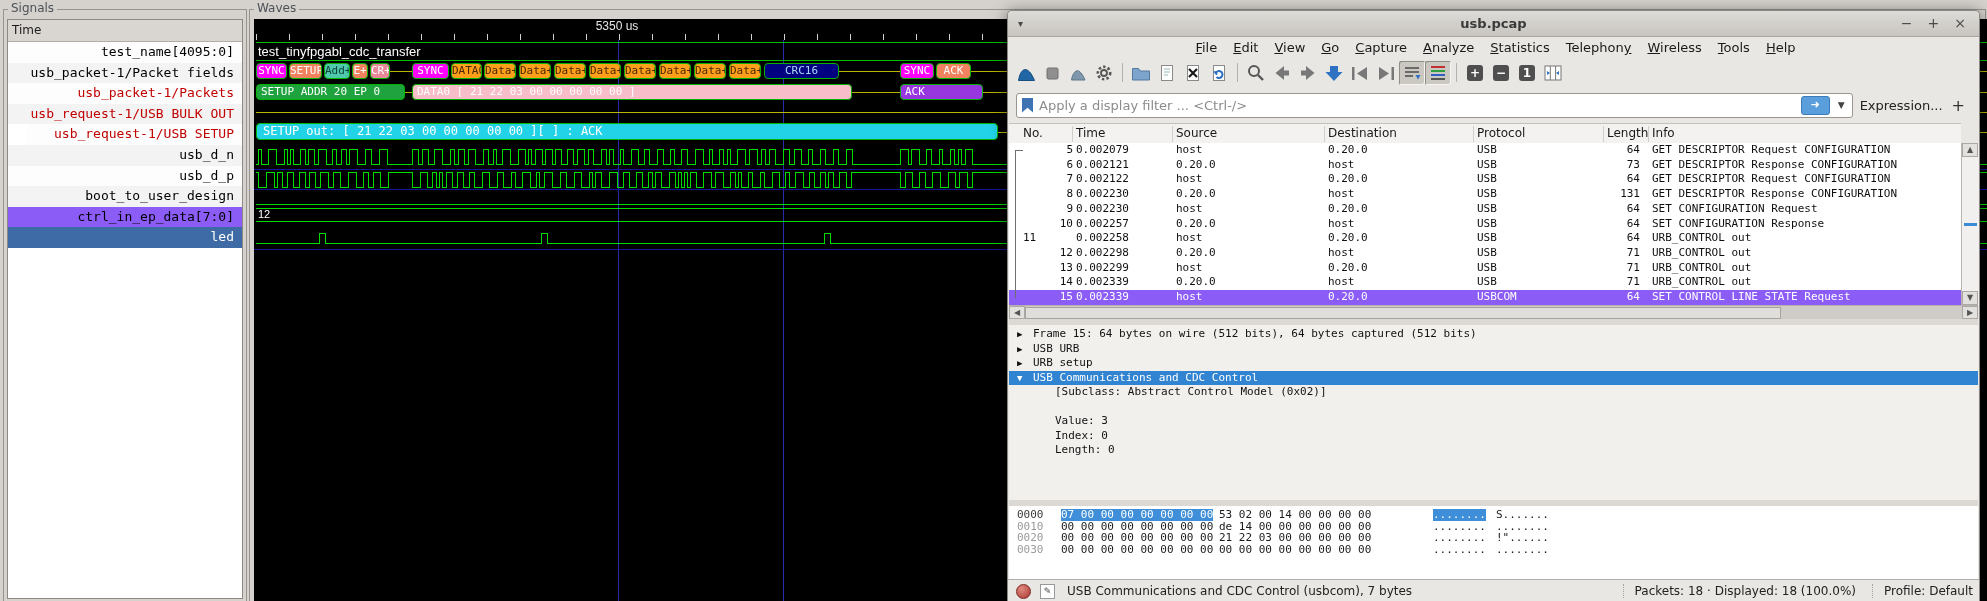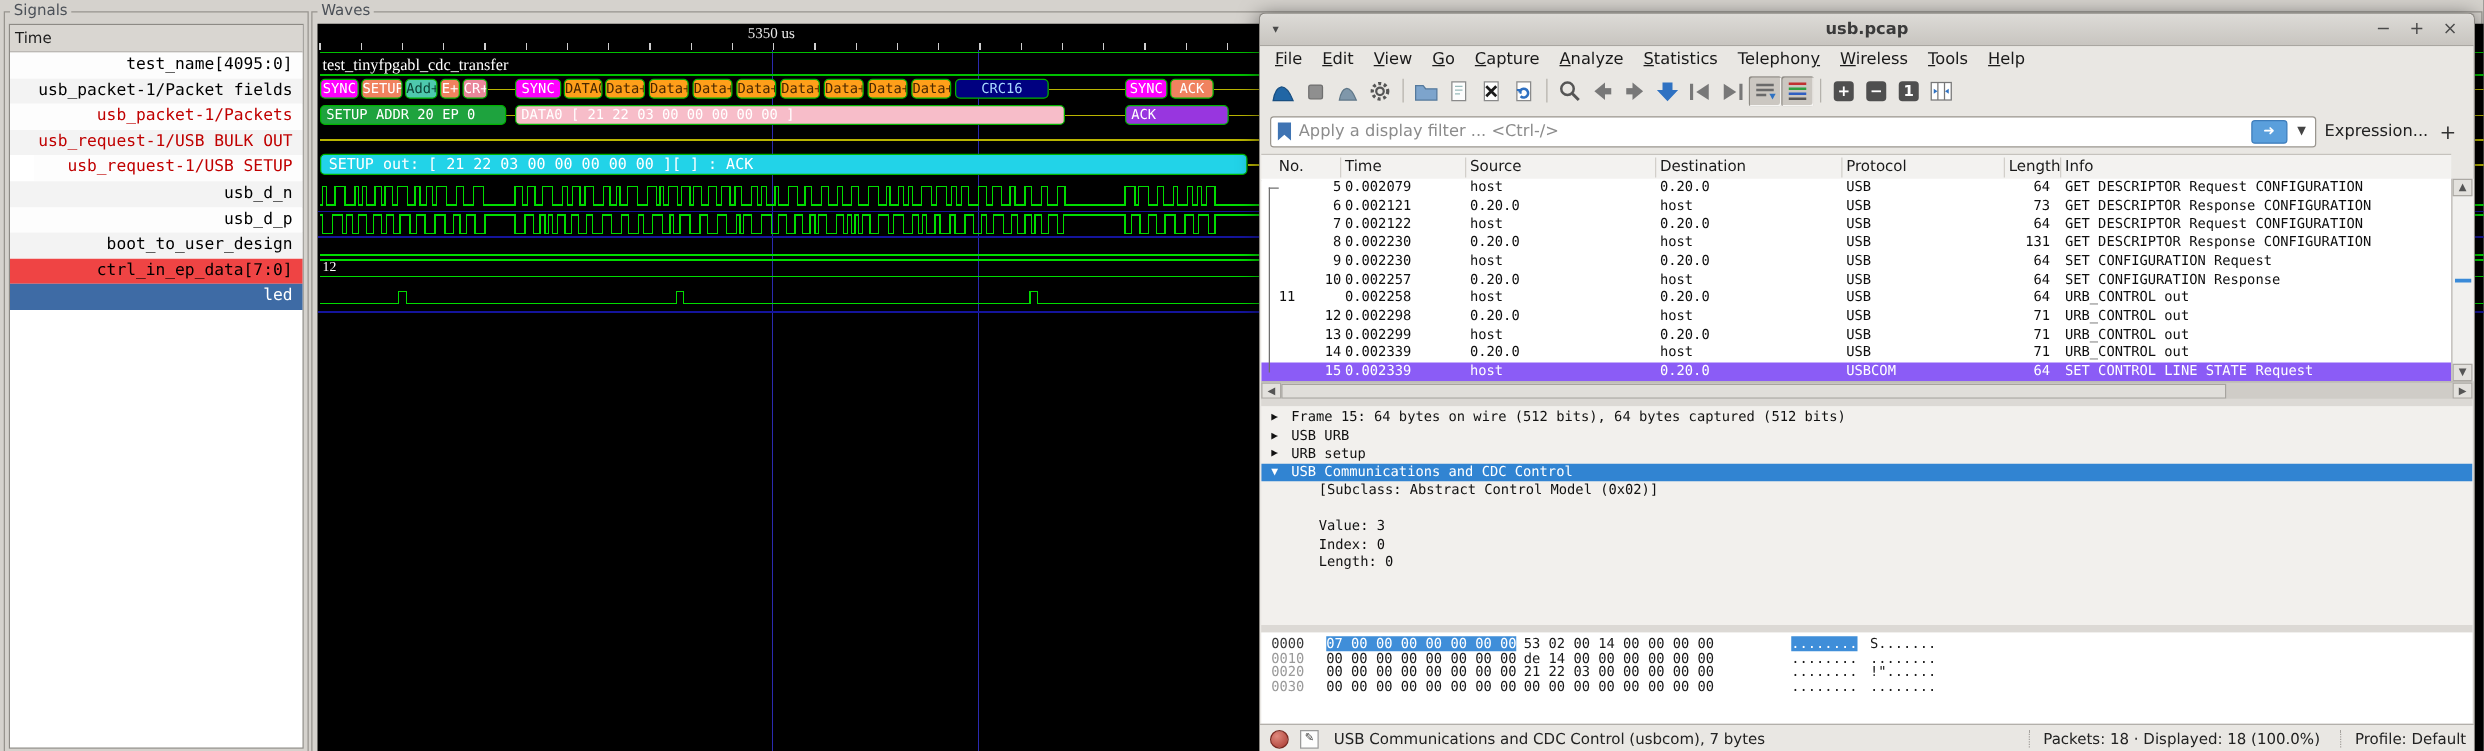--- a/index.html
+++ b/index.html
@@ -12,37 +12,37 @@
   #signals-box{left:3px;top:9px;width:242px;height:591px;}
   #waves-box{left:249px;top:9px;right:1px;height:591px;}
   #signals-list{position:absolute;left:7px;top:19px;width:234px;height:578px;background:#ffffff;
       border:1px solid #8d8a85;display:flex;flex-direction:column;z-index:1;
       font-family:"DejaVu Sans Mono",monospace;font-size:13px;}
   .sig-header{height:21px;line-height:21px;background:#d9d6d1;border-bottom:1px solid #b1aeaa;
       padding-left:4px;font-family:"DejaVu Sans",sans-serif;font-size:12px;color:#1c1c1c;}
   .sig-row{height:20.6px;line-height:20.6px;text-align:right;padding-right:8px;white-space:nowrap;overflow:hidden;}
   #wave-black{position:absolute;left:254px;top:19px;right:0;bottom:0;background:#000;}
   #wave-svg{position:absolute;left:0;top:0;width:1987px;height:601px;z-index:1;pointer-events:none;}
-  .wtext{position:absolute;z-index:2;font-family:Liberation Serif, serif;white-space:nowrap;}
+  .wtext{position:absolute;z-index:2;font-family:Liberation Sans, sans-serif;white-space:nowrap;}
   .wblock{position:absolute;z-index:2;height:16px;box-sizing:border-box;border:1px solid #00b400;border-radius:4px;
       font-family:"DejaVu Sans Mono",monospace;font-size:11px;line-height:14px;overflow:hidden;white-space:nowrap;}
   .wblock.center{text-align:center;}
   .wblock.left{padding-left:4px;}
 
   
   #ws{position:absolute;left:1007px;top:10px;width:971px;height:591px;background:#e9e7e3;
       border:1px solid #8b8883;border-bottom:none;border-radius:5px 5px 0 0;
       box-shadow:0 3px 16px rgba(0,0,0,.55);z-index:10;font-size:13px;color:#1a1a1a;}
   .titlebar{position:relative;height:25px;background:linear-gradient(#dddbd7,#c8c5c0);
       border-radius:5px 5px 0 0;border-bottom:1px solid #a9a6a1;display:flex;align-items:center;}
   .title-menu-glyph{padding:0 10px;color:#4a4a4a;font-size:10px;}
   .wtitle{position:absolute;left:0;right:0;text-align:center;font-weight:bold;font-size:13px;color:#3a3a3a;}
   .winbtns{margin-left:auto;display:flex;gap:15px;padding-right:13px;z-index:1;}
   .winbtn{font-size:14px;color:#4a4a4a;line-height:25px;}
-  .menubar{display:flex;height:21px;align-items:center;padding-left:4px;}
+  .menubar{display:flex;height:21px;align-items:center;padding-left:4px;justify-content:center;}
   .menu-item{padding:0 8px;line-height:21px;font-size:13px;}
   .toolbar{display:flex;align-items:center;height:29px;padding-left:5px;}
   .tbtn{width:26px;height:24px;display:flex;align-items:center;justify-content:center;border-radius:2px;}
   .tbtn.pressed{background:#cbc7c1;box-shadow:inset 1px 1px 0 #8f8c86, inset -1px -1px 0 #f6f5f3;}
   .tsep{width:1px;height:19px;background:#b5b2ac;margin:0 5px;}
   .badge{width:16px;height:16px;background:#4f4f4f;border-radius:3px;color:#fff;
       font-weight:bold;font-size:12px;line-height:16px;text-align:center;}
   .filterbar{height:36px;display:flex;align-items:center;padding:0 8px;gap:7px;}
   .filter-field{flex:1;height:23px;background:#fff;border:1px solid #9a968f;border-radius:3px;
       display:flex;align-items:center;padding:0 5px;gap:6px;}
@@ -109,21 +109,21 @@
 <div id="signals-list">
   <div class="sig-header">Time</div>
 <div class="sig-row" style="color: rgb(0, 0, 0); background: rgb(253, 253, 253);">test_name[4095:0]</div>
     <div class="sig-row" style="color: rgb(0, 0, 0); background: rgb(243, 243, 243);">usb_packet-1/Packet fields</div>
     <div class="sig-row" style="color: rgb(192, 0, 0); background: rgb(253, 253, 253);">usb_packet-1/Packets</div>
     <div class="sig-row" style="color: rgb(192, 0, 0); background: rgb(243, 243, 243);">usb_request-1/USB BULK OUT</div>
     <div class="sig-row" style="color: rgb(192, 0, 0); background: rgb(253, 253, 253); margin-left: 19px;">usb_request-1/USB SETUP</div>
     <div class="sig-row" style="color: rgb(0, 0, 0); background: rgb(243, 243, 243);">usb_d_n</div>
     <div class="sig-row" style="color: rgb(0, 0, 0); background: rgb(253, 253, 253);">usb_d_p</div>
     <div class="sig-row" style="color: rgb(0, 0, 0); background: rgb(243, 243, 243);">boot_to_user_design</div>
-    <div class="sig-row" style="color: rgb(0, 0, 0); background: #ef4444;">ctrl_in_ep_data[7:0]</div>
+    <div class="sig-row" style="color: rgb(0, 0, 0); background: #8b5cf6;">ctrl_in_ep_data[7:0]</div>
     <div class="sig-row" style="color: rgb(255, 255, 255); background: rgb(62, 107, 165);">led</div>
   </div>
 
 <div id="wave-black"></div>
 <svg id="wave-svg">
     <line x1="256" y1="34" x2="256" y2="40" stroke="#cfcfcf" stroke-width="1" shape-rendering="crispEdges"></line>
     <line x1="289" y1="34" x2="289" y2="40" stroke="#cfcfcf" stroke-width="1" shape-rendering="crispEdges"></line>
     <line x1="322" y1="34" x2="322" y2="40" stroke="#cfcfcf" stroke-width="1" shape-rendering="crispEdges"></line>
     <line x1="355" y1="34" x2="355" y2="40" stroke="#cfcfcf" stroke-width="1" shape-rendering="crispEdges"></line>
     <line x1="388" y1="34" x2="388" y2="40" stroke="#cfcfcf" stroke-width="1" shape-rendering="crispEdges"></line>

